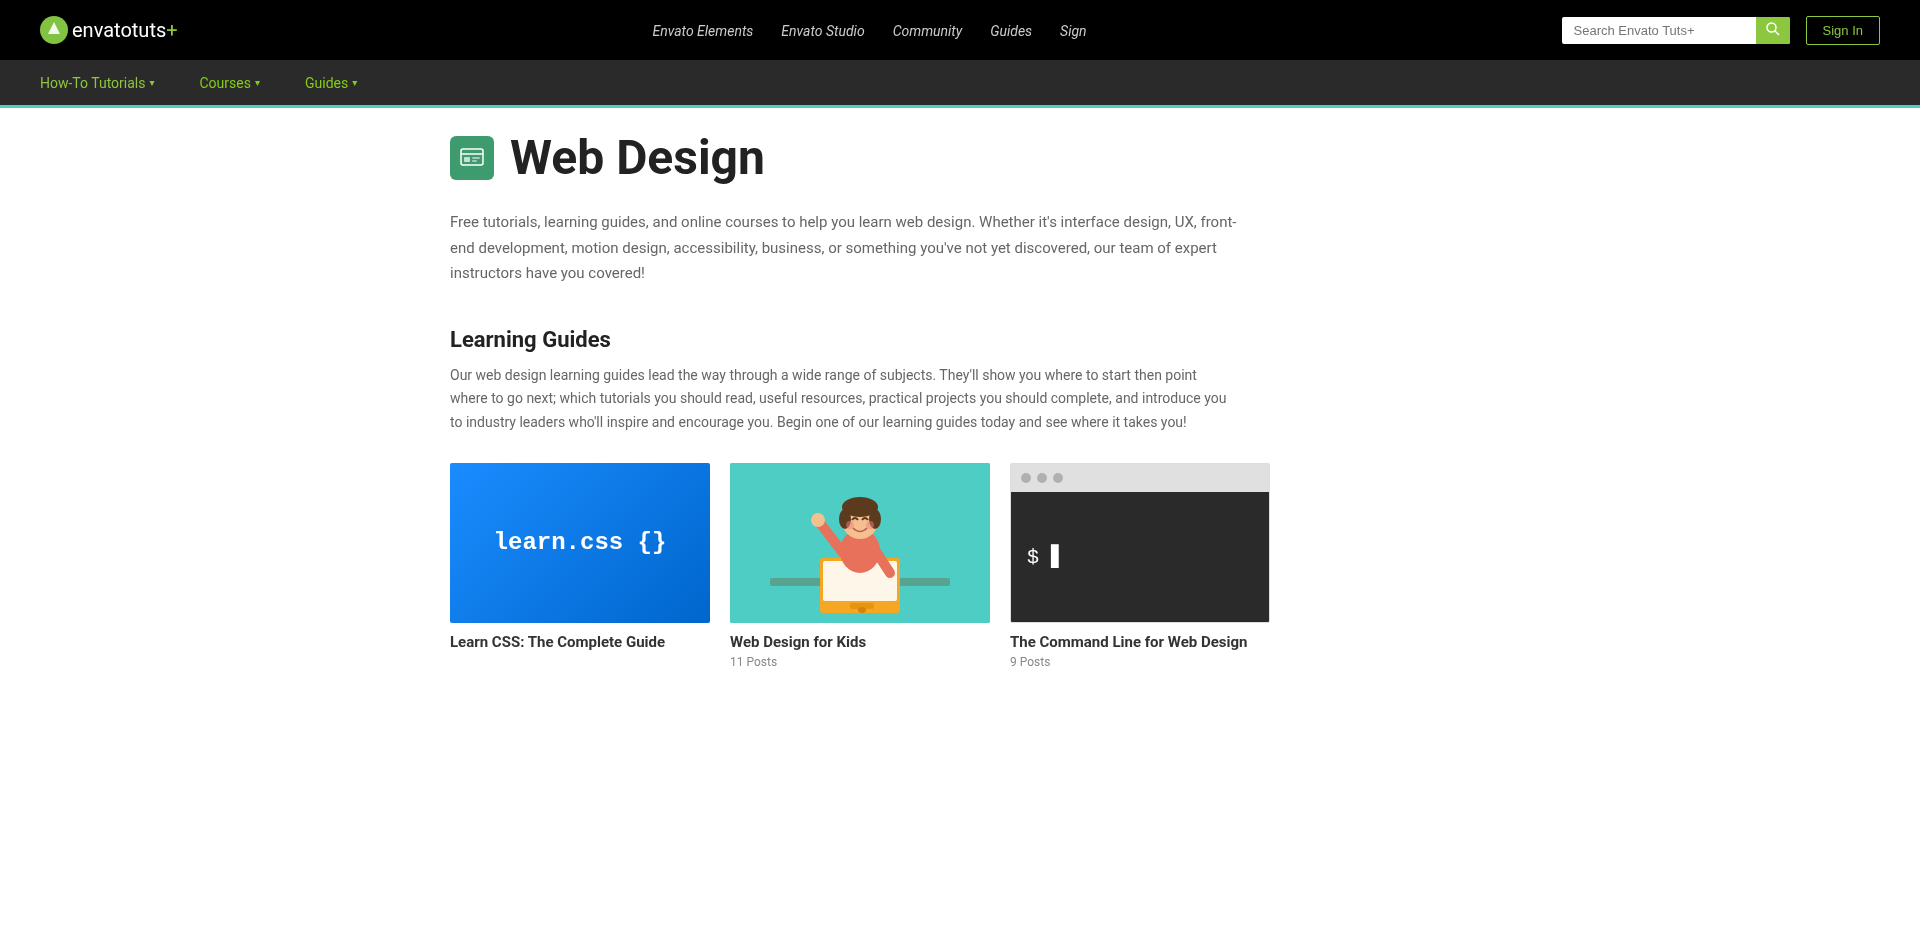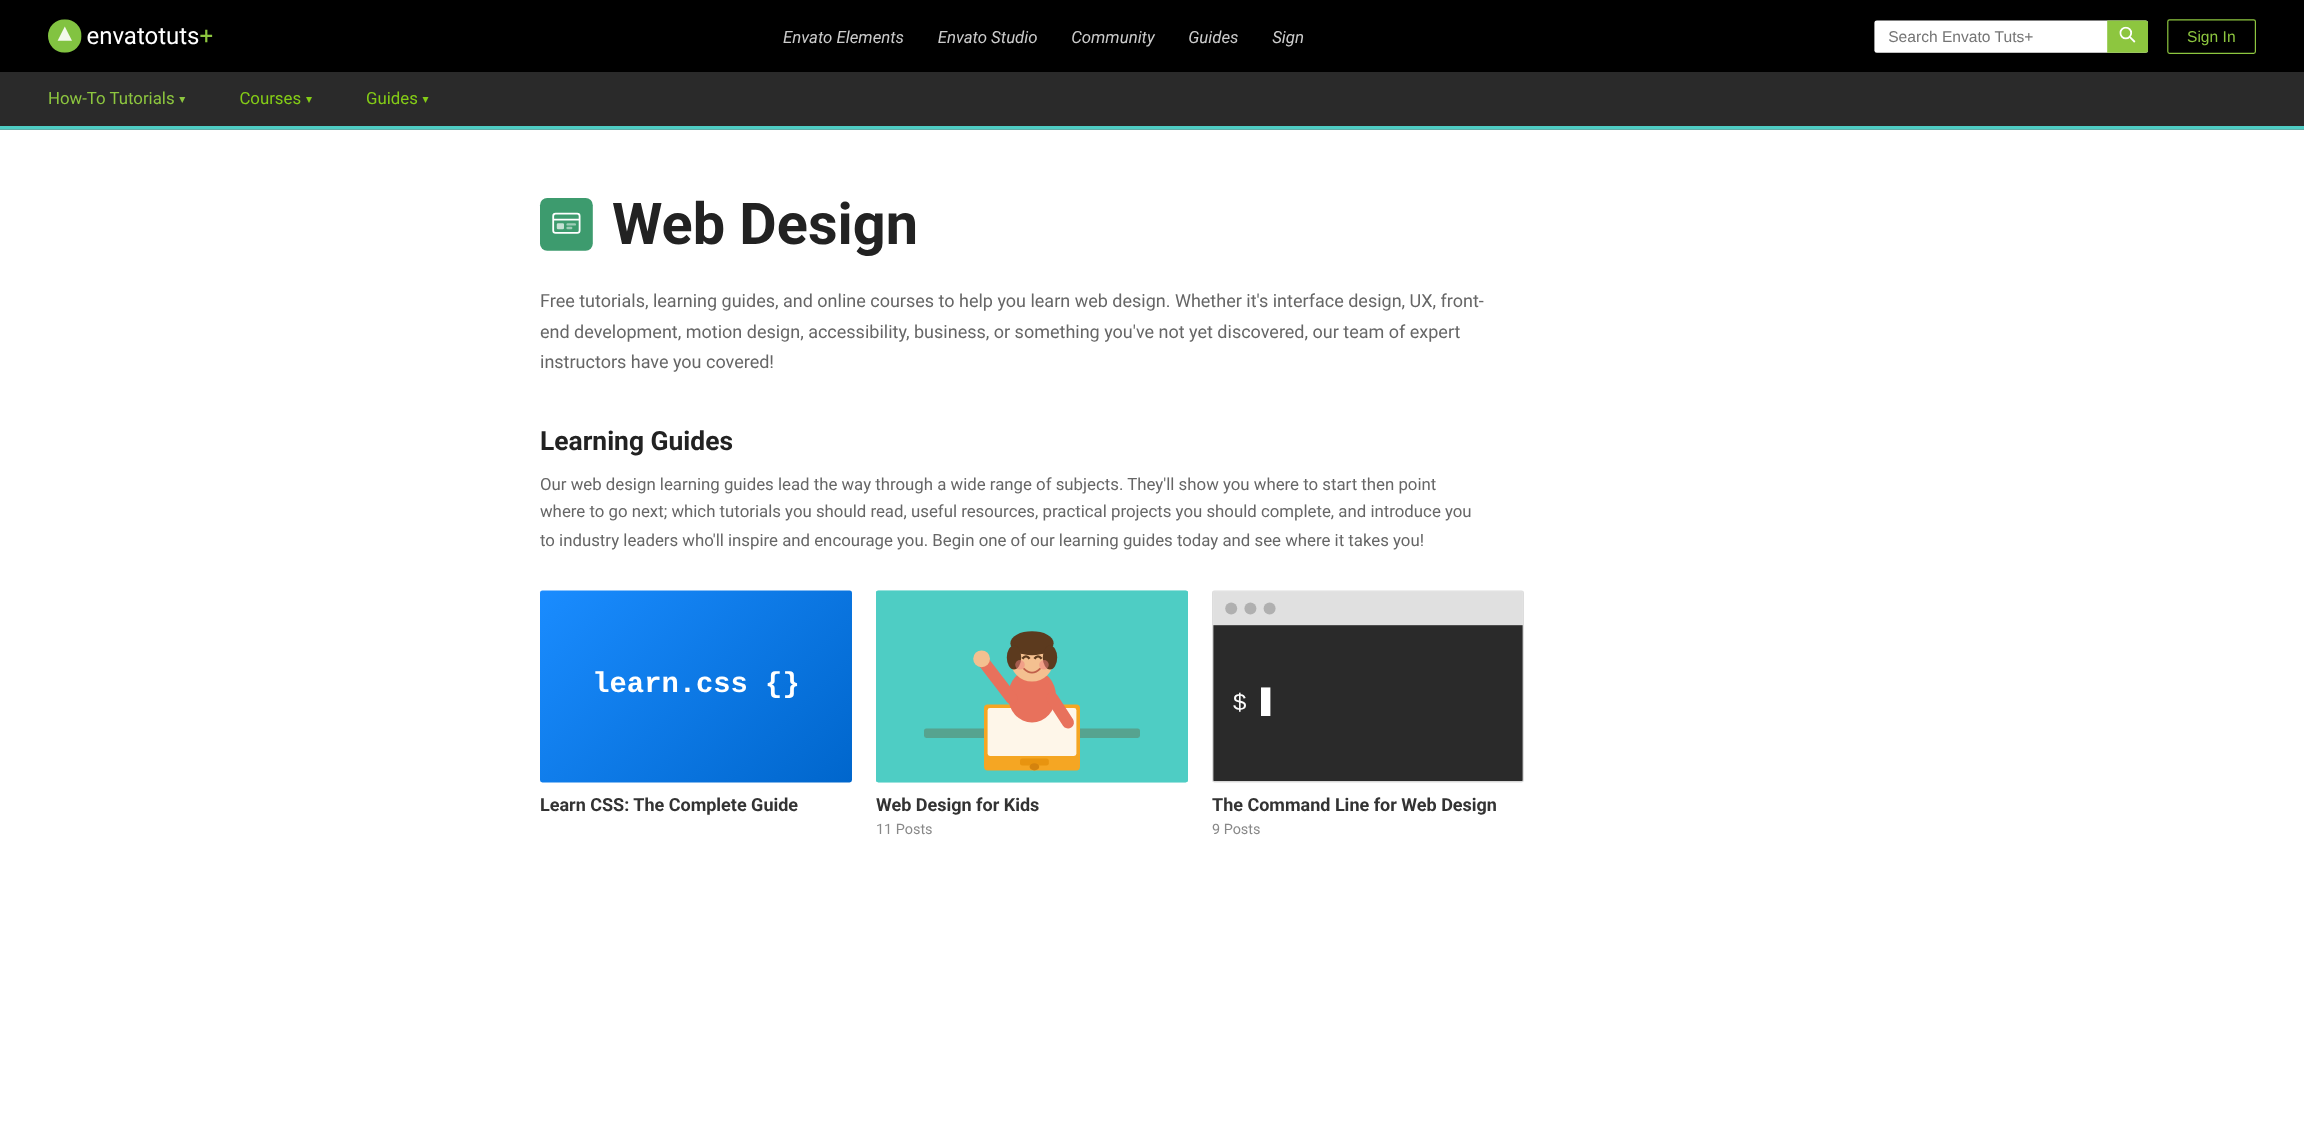--- a/index.html
+++ b/index.html
@@ -114,21 +114,21 @@
       gap: 4px;
     }
     .sub-nav-items a.active { color: #8dc63f; }
     .sub-nav-items a.inactive { color: #84cc16; }
     .chevron { font-size: 10px; }
 
     
     .main-content {
       max-width: 1100px;
       margin: 0 auto;
-      padding: 50px 40px 60px;
+      padding: 21px 40px 60px;
     }
 
     
     .page-title-section {
       display: flex;
       align-items: center;
       gap: 16px;
       margin-bottom: 24px;
     }
     .category-icon {

